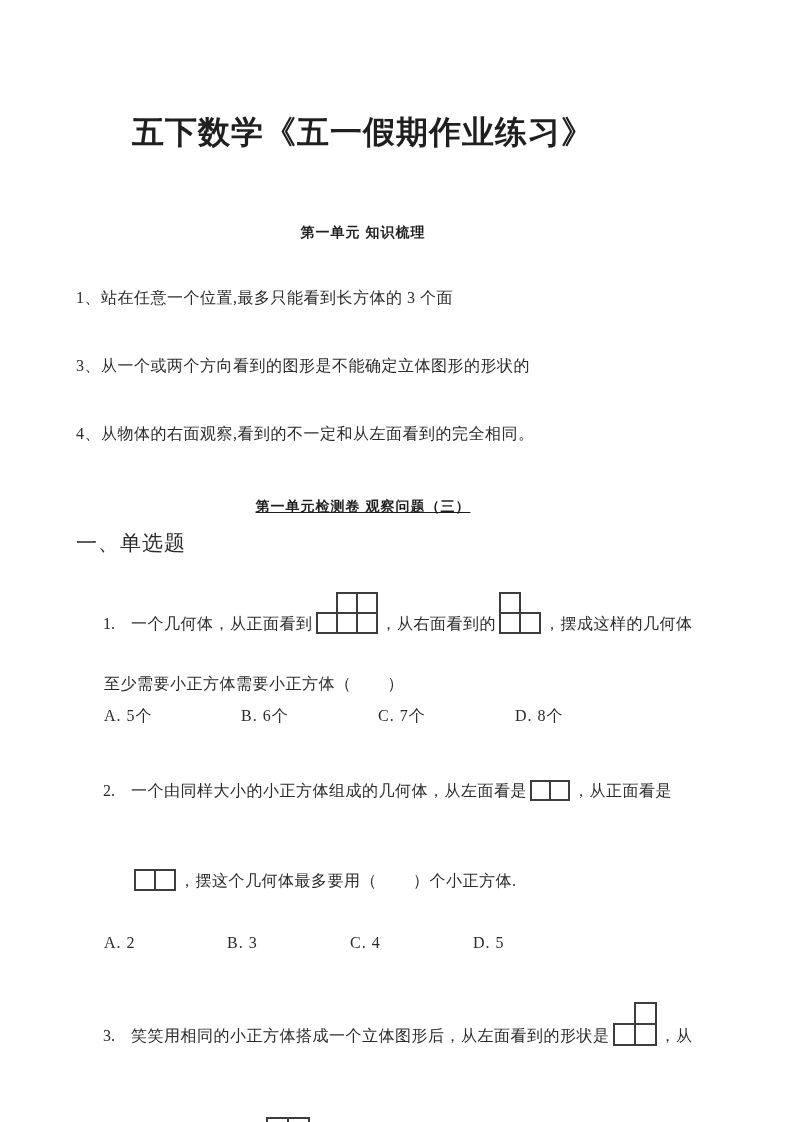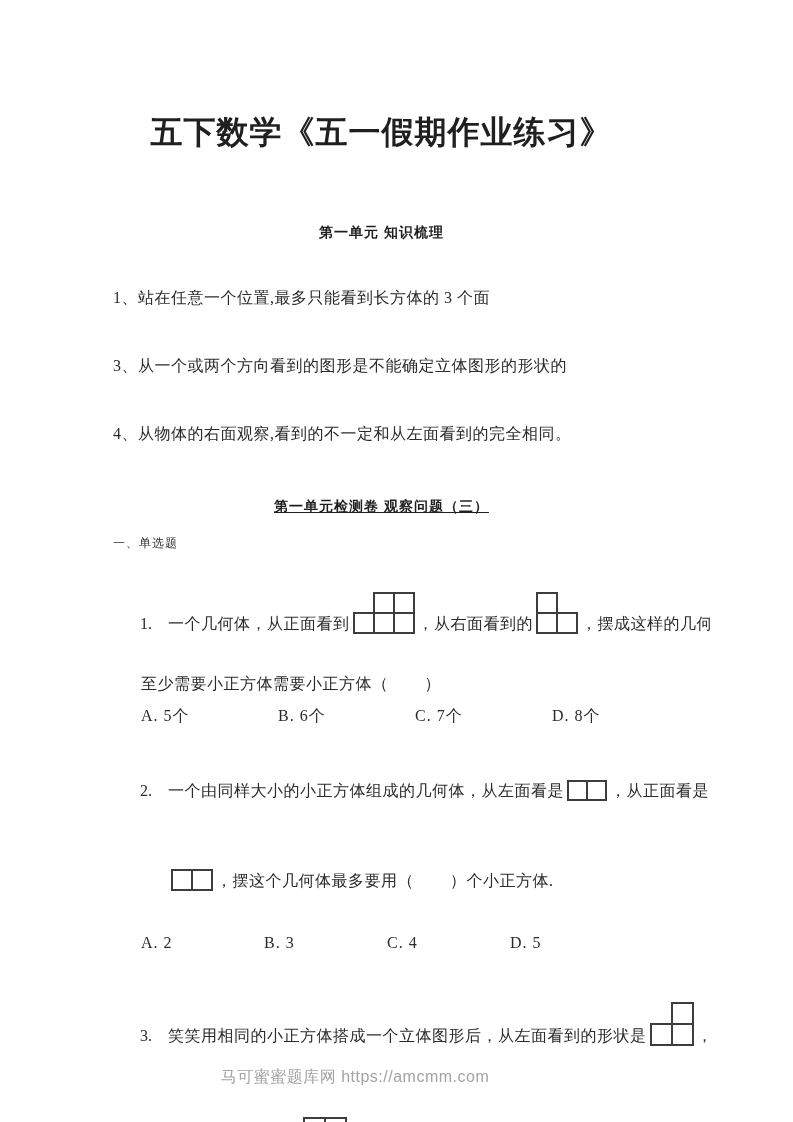--- a/index.html
+++ b/index.html
@@ -5,21 +5,21 @@
   * { margin: 0; padding: 0; box-sizing: border-box; }
   html, body { background: #ffffff; }
   body {
     width: 793px; height: 1122px;
     font-family: "Liberation Serif", serif;
     color: #2b2b2b;
   }
   .page {
     position: relative;
     width: 710px; height: 1122px;
-    padding: 110px 60px 0 113px;
+    padding: 110px 60px 0 76px;
     overflow: hidden;
     background: #ffffff;
   }
   .doc-title {
     font-family: "Liberation Sans", sans-serif;
     font-weight: 700;
     font-size: 32px;
     line-height: 44px;
     text-align: center;
     color: #1f1f1f;
@@ -31,21 +31,21 @@
     font-size: 14px;
     line-height: 28px;
     text-align: center;
     color: #1f1f1f;
     letter-spacing: 1px;
   }
   .h-knowledge { margin-top: 64px; }
   .h-test { margin-top: 42px; text-decoration: underline; }
   .knowledge { margin-top: 12px; font-size: 16px; }
   .k-item { line-height: 32px; letter-spacing: 0.5px; white-space: pre; margin-top: 36px; }
-  .subheading { margin-top: 12px; font-size: 12px; line-height: 22px; letter-spacing: 1px; }
+  .subheading { margin-top: 12px; font-size: 21px; line-height: 22px; letter-spacing: 1px; }
   .question { font-size: 16px; padding-left: 28px; }
   .q1 { margin-top: 8px; }
   .q2 { margin-top: 16px; }
   .q3 { margin-top: 15px; }
   .q-line { line-height: 30px; letter-spacing: 0.5px; white-space: pre; }
   .q-no { display: inline-block; width: 28px; margin-left: -28px; letter-spacing: 0; }
   .q3 .q-line-2 { margin-top: 6px; }
   .options { display: flex; margin-top: 3px; line-height: 28px; letter-spacing: 1px; }
   .q1 .options .opt { width: 137px; }
   .options .opt { width: 123px; white-space: pre; }
@@ -121,15 +121,14 @@
   <div class="question q3">
     <div class="q-line">
       <span class="q-no">3.</span><span>笑笑用相同的小正方体搭成一个立体图形后，从左面看到的形状是</span><span class="diagram" style="width: 44px; height: 44px;"><span class="cell" style="left: 21px; top: 0px; width: 23px; height: 23px;"></span><span class="cell" style="left: 0px; top: 21px; width: 23px; height: 23px;"></span><span class="cell" style="left: 21px; top: 21px; width: 23px; height: 23px;"></span></span><span>，从</span>
     </div>
     <div class="q-line q-line-2">
       <span>上面看到的形状是</span><span class="diagram" style="width: 44px; height: 44px;"><span class="cell" style="left: 0px; top: 0px; width: 23px; height: 23px;"></span><span class="cell" style="left: 21px; top: 0px; width: 23px; height: 23px;"></span><span class="cell" style="left: 0px; top: 21px; width: 23px; height: 23px;"></span><span class="cell" style="left: 21px; top: 21px; width: 23px; height: 23px;"></span></span><span>，她最多用了（        ）块这样的小正方体。</span>
     </div>
 
   </div>
 
-  <div class="footer">马可蜜蜜题库网 https://amcmm.com</div>
 
 </div>
 
 </body></html>

